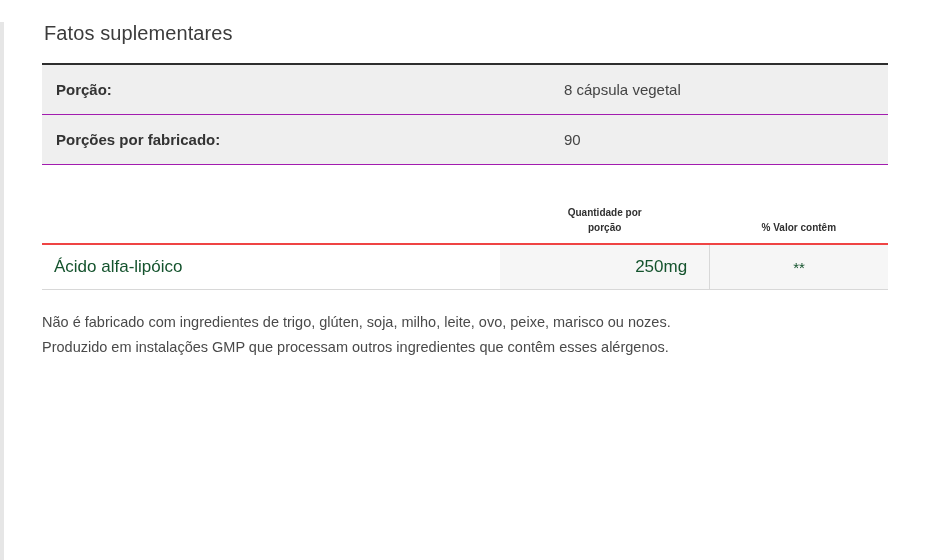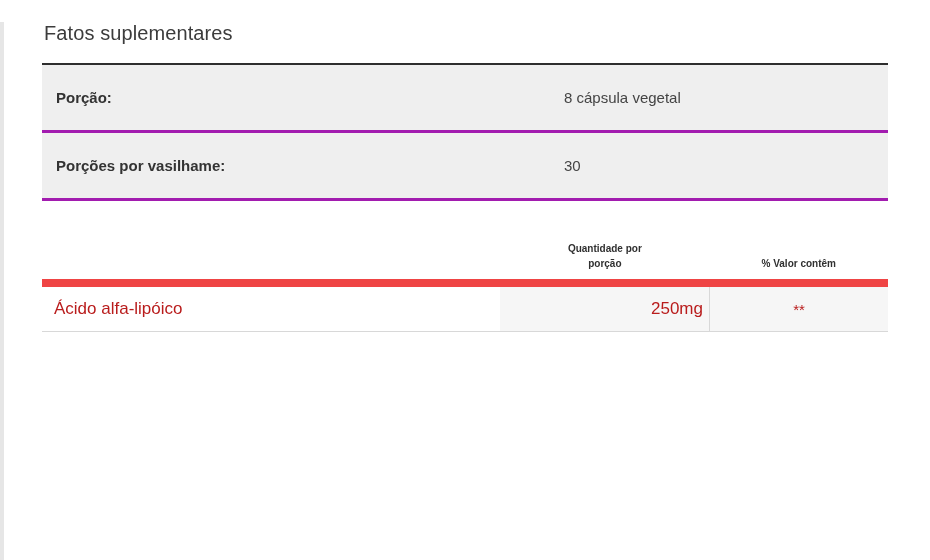--- a/index.html
+++ b/index.html
@@ -44,23 +44,23 @@
     margin-top: 18px;
     border-top: 2px solid #2e2e2e;
   }
   .serving-table tr {
     background: #efefef;
   }
   .serving-table tr.alt {
     background: #efefef;
   }
   .serving-table td {
-    padding: 24px 14px;
+    padding: 16px 14px;
     font-size: 15px;
-    border-bottom: 3px solid #a21caf;
+    border-bottom: 1px solid #a21caf;
   }
   .serving-table td.label {
     font-weight: bold;
     color: #333333;
     width: 480px;
   }
   .serving-table td.value {
     color: #444444;
   }
 
@@ -83,35 +83,35 @@
     width: 478px;
     border: none;
   }
   .nutri-table th.amount {
     width: 200px;
   }
   .nutri-table th.dv {
     width: 168px;
   }
   .nutri-table tbody tr.data-row td {
-    border-top: 8px solid #ef4444;
+    border-top: 2px solid #ef4444;
     border-bottom: 1px solid #d8d8d8;
     padding: 12px 12px;
     font-size: 17px;
-    color: #b91c1c;
+    color: #14532d;
     background: #f6f6f6;
   }
   .nutri-table tbody tr.data-row td.name {
     background: #ffffff;
     text-align: left;
     padding-left: 12px;
   }
   .nutri-table tbody tr.data-row td.amount {
     text-align: right;
-    padding-right: 6px;
+    padding-right: 22px;
   }
   .nutri-table tbody tr.data-row td.dv {
     text-align: center;
     border-left: 1px solid #d8d8d8;
     font-size: 15px;
   }
   .nutri-table tbody tr.foot-row td {
     padding: 10px 12px 12px 12px;
     font-size: 15px;
     color: #3f3f3f;
@@ -148,22 +148,22 @@
 
   <h1 class="title">Fatos suplementares</h1>
 
   <table class="serving-table">
     <tbody>
       <tr>
         <td class="label">Porção:</td>
         <td class="value">8 cápsula vegetal</td>
       </tr>
       <tr class="alt">
-        <td class="label">Porções por vasilhame:</td>
-        <td class="value">30</td>
+        <td class="label">Porções por fabricado:</td>
+        <td class="value">90</td>
       </tr>
     </tbody>
   </table>
 
   <table class="nutri-table">
     <thead>
       <tr>
         <th class="blank"></th>
         <th class="amount">
           <span>Quantidade por</span><br>
@@ -175,14 +175,18 @@
     <tbody>
       <tr class="data-row">
         <td class="name">Ácido alfa-lipóico</td>
         <td class="amount">250mg</td>
         <td class="dv">**</td>
       </tr>
     </tbody>
   </table>
 
 
+  <div class="allergen">
+    <div>Não é fabricado com ingredientes de trigo, glúten, soja, milho, leite, ovo, peixe, marisco ou nozes.</div>
+    <div>Produzido em instalações GMP que processam outros ingredientes que contêm esses alérgenos.</div>
+  </div>
 
 </div>
 
 </body></html>

